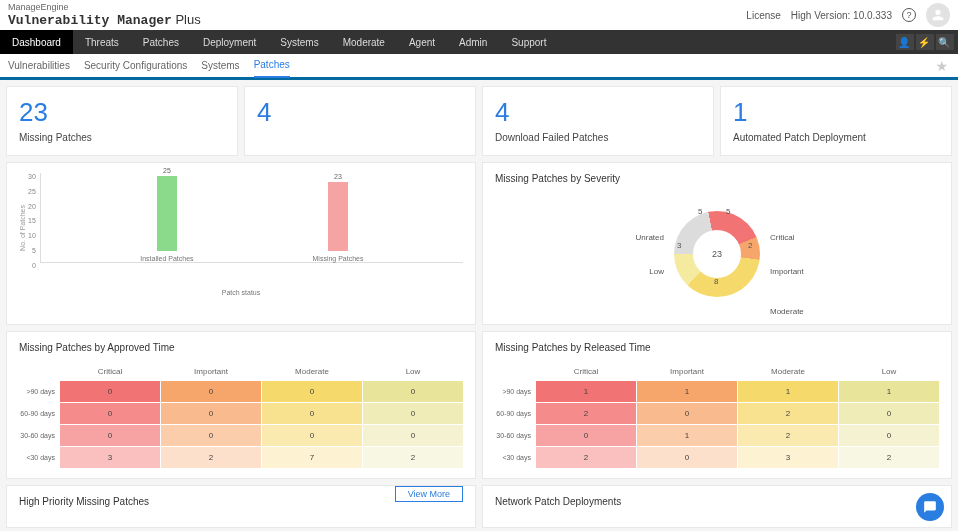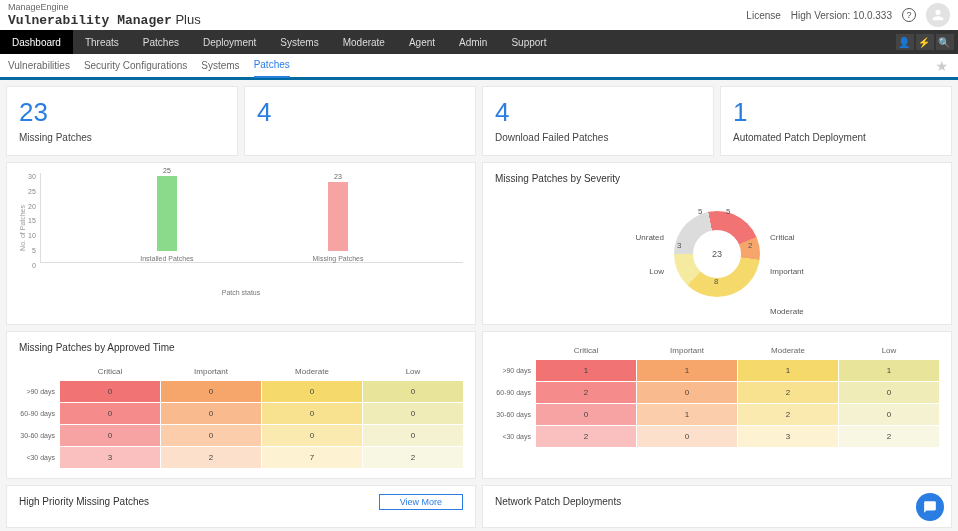--- a/index.html
+++ b/index.html
@@ -48,21 +48,21 @@
   .donut-hole { position: absolute; width: 48px; height: 48px; background: #fff; border-radius: 50%; top: 19px; left: 19px; display: flex; align-items: center; justify-content: center; font-size: 9px; color: #555; }
   .donut-num { position: absolute; font-size: 8px; color: #555; }
   .donut-label { position: absolute; font-size: 8px; color: #555; }
   
   .grid-card { flex: 1; padding: 10px 12px; }
   .grid-table { display: grid; grid-template-columns: 40px repeat(4, 1fr); gap: 1px; }
   .grid-head { font-size: 8px; color: #666; text-align: center; padding: 4px 0; }
   .grid-rowlabel { font-size: 7px; color: #666; display: flex; align-items: center; justify-content: flex-end; padding-right: 4px; }
   .grid-cell { text-align: center; font-size: 8px; color: #444; padding: 6px 0; }
   .bottom-card { flex: 1; padding: 10px 12px; min-height: 40px; position: relative; }
-  .view-more { position: absolute; right: 12px; top: 8px; border: 1px solid #2a7de1; color: #2a7de1; font-size: 9px; padding: 2px 20px; cursor: pointer; background: #fff; }
+  .view-more { position: absolute; right: 12px; top: 0; border: 1px solid #2a7de1; color: #2a7de1; font-size: 9px; padding: 2px 12px; cursor: pointer; background: #fff; }
   .chat-bubble { position: fixed; right: 14px; bottom: 10px; width: 28px; height: 28px; border-radius: 50%; background: #2a7de1; display: flex; align-items: center; justify-content: center; cursor: pointer; }
   .chat-bubble svg { width: 14px; height: 14px; fill: #fff; }
 </style>
 </head>
 <body>
 
 <div class="topbar">
   <div>
     <div class="brand-text">ManageEngine</div>
     <div class="brand-main">
@@ -200,20 +200,21 @@
           <div class="grid-cell" style="background: rgb(251, 234, 176);">0</div>
           <div class="grid-cell" style="background: rgb(244, 242, 208);">0</div>
           <div class="grid-rowlabel">&lt;30 days</div>
           <div class="grid-cell" style="background: rgb(250, 192, 192);">3</div>
           <div class="grid-cell" style="background: rgb(253, 224, 204);">2</div>
           <div class="grid-cell" style="background: rgb(253, 242, 210);">7</div>
           <div class="grid-cell" style="background: rgb(248, 247, 227);">2</div>
         </div>
     </div>
     <div class="card grid-card">
+      <div class="card-title">Missing Patches by Released Time</div>
       <div class="grid-table" id="grid-released">
           <div class="grid-head"></div>
           <div class="grid-head">Critical</div>
           <div class="grid-head">Important</div>
           <div class="grid-head">Moderate</div>
           <div class="grid-head">Low</div>
           <div class="grid-rowlabel">&gt;90 days</div>
           <div class="grid-cell" style="background: rgb(241, 115, 115);">1</div>
           <div class="grid-cell" style="background: rgb(247, 166, 107);">1</div>
           <div class="grid-cell" style="background: rgb(246, 217, 107);">1</div>

